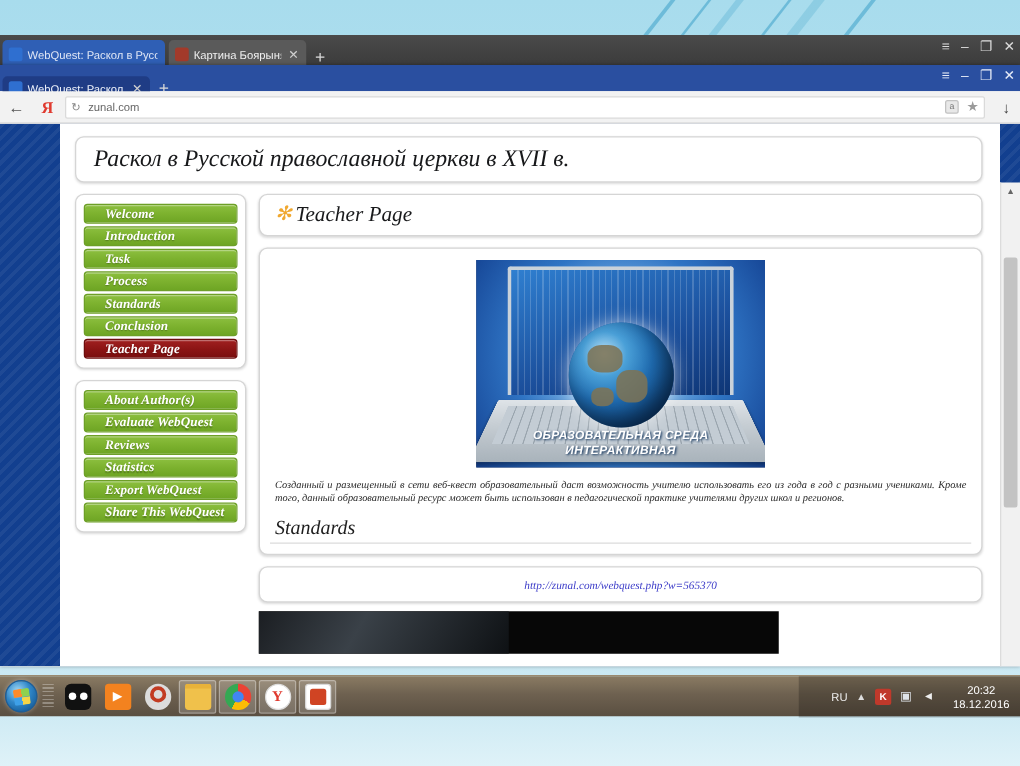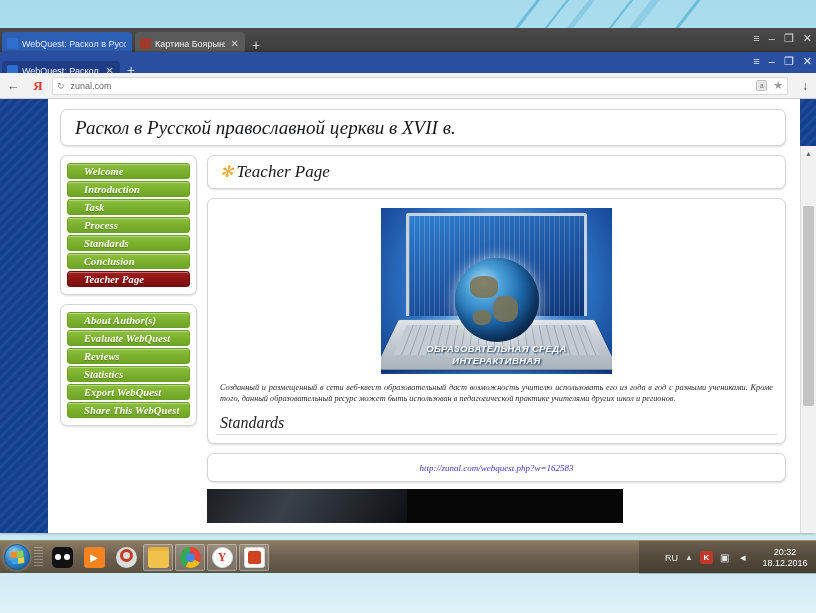--- a/index.html
+++ b/index.html
@@ -371,21 +371,21 @@
                 <div>ИНТЕРАКТИВНАЯ</div>
               </div>
             </div>
 
             <div class="bodytext">Созданный и размещенный в сети веб-квест образовательный даст возможность учителю использовать его из года в год с разными учениками. Кроме того, данный образовательный ресурс может быть использован в педагогической практике учителями других школ и регионов.</div>
 
             <div class="sechead">Standards</div>
           </div>
 
           <div class="panel" id="urlpanel">
-            <div class="ul2">http://zunal.com/webquest.php?w=162583</div>
+            <div class="ul2">http://zunal.com/webquest.php?w=565370</div>
           </div>
 
           <div id="adbanner">
             <div class="car">
               
             </div>
 
           </div>
 
         </div>

